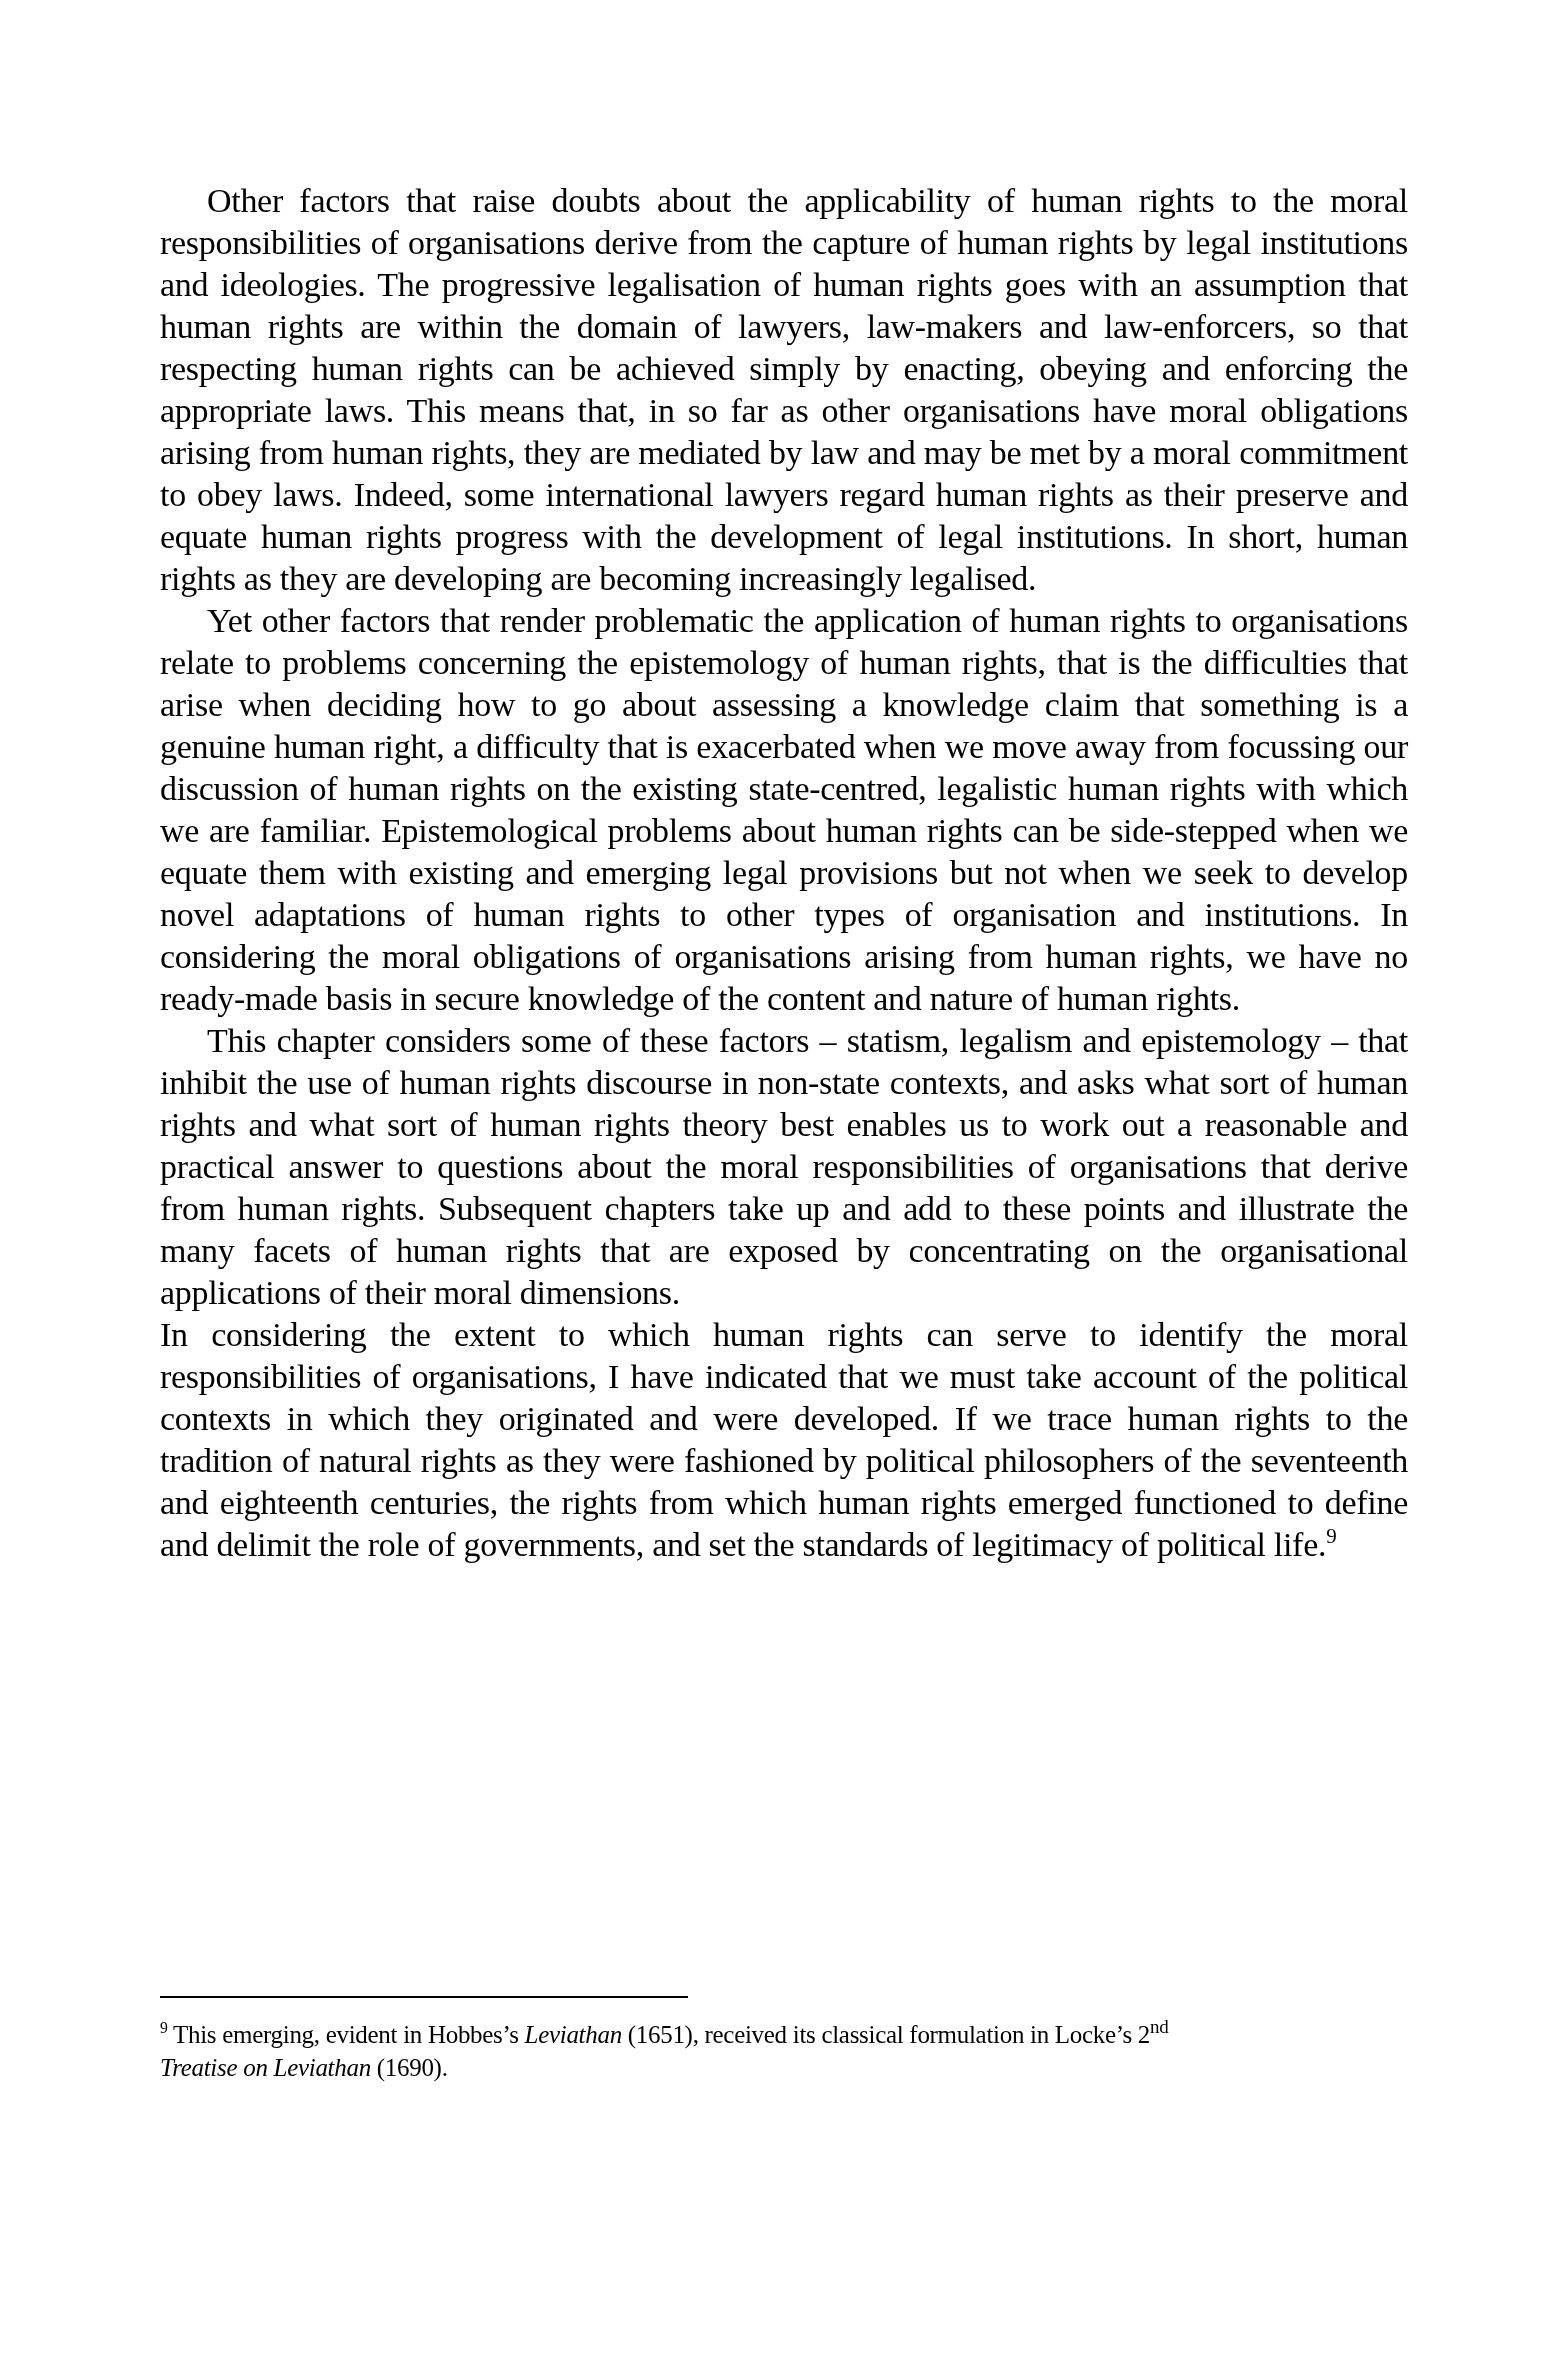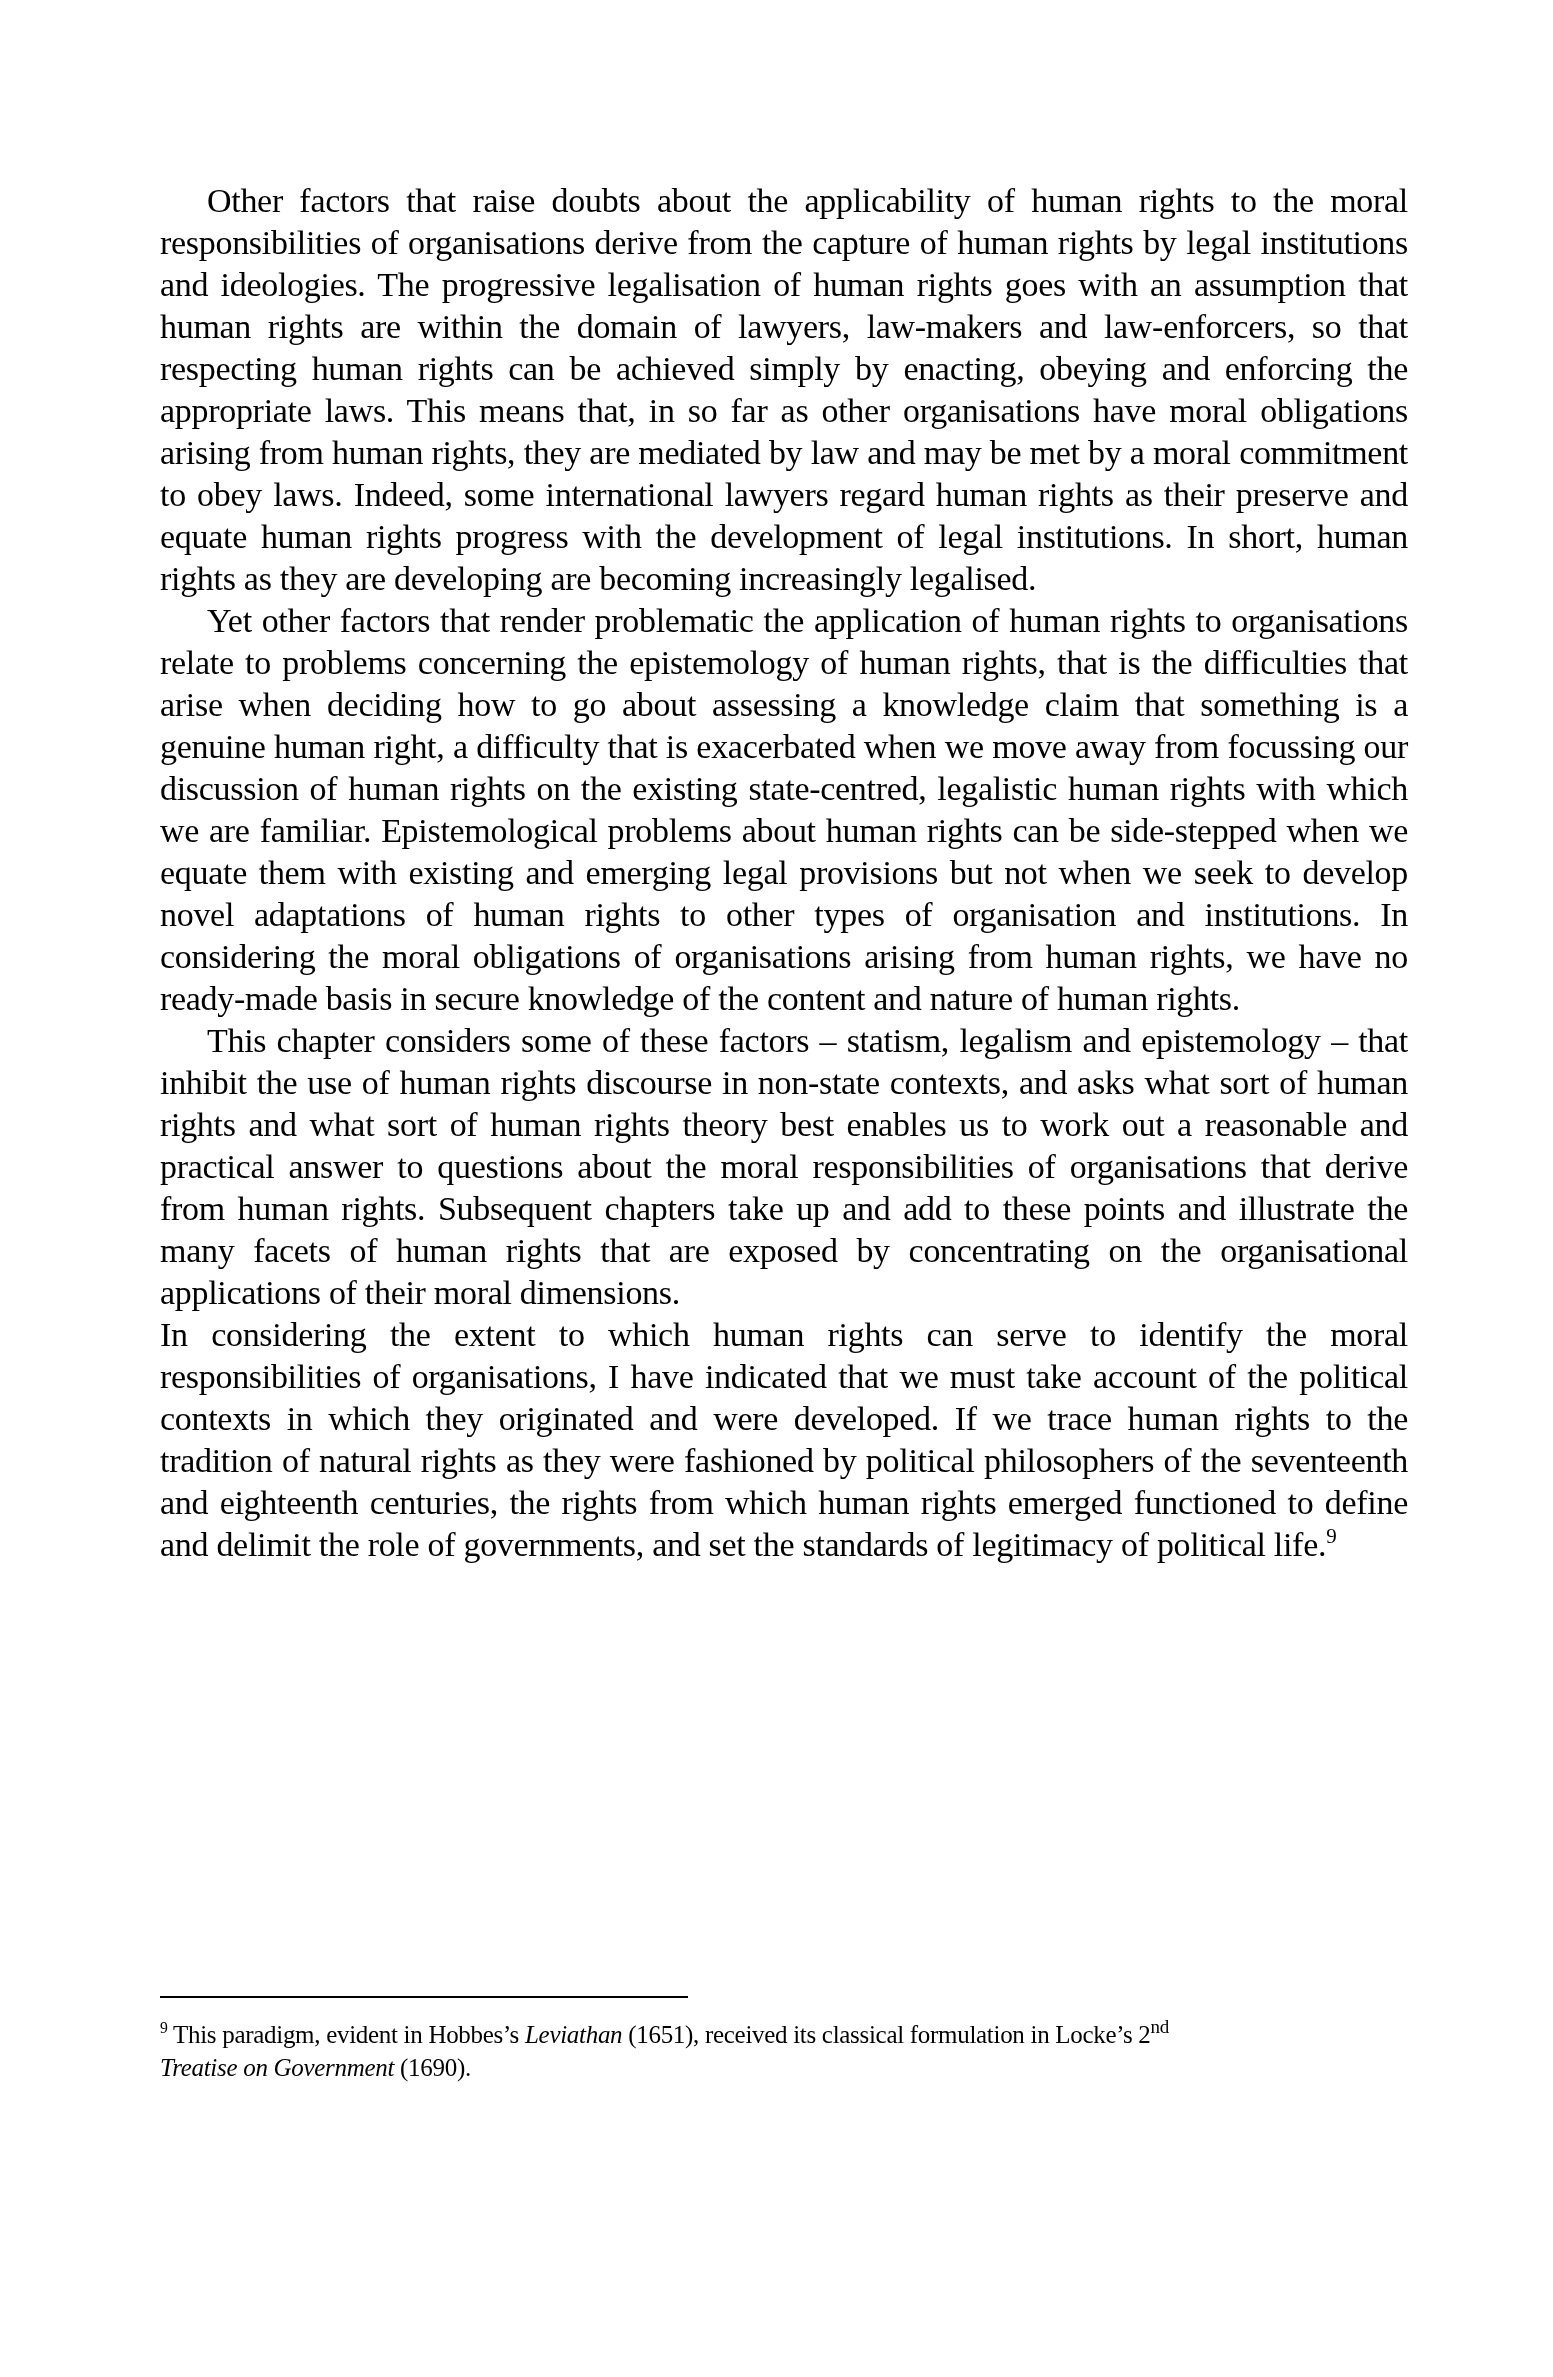--- a/index.html
+++ b/index.html
@@ -34,17 +34,17 @@
   <div class="body-text">
     <p class="indent">Other factors that raise doubts about the applicability of human rights to the moral responsibilities of organisations derive from the capture of human rights by legal institutions and ideologies. The progressive legalisation of human rights goes with an assumption that human rights are within the domain of lawyers, law-makers and law-enforcers, so that respecting human rights can be achieved simply by enacting, obeying and enforcing the appropriate laws. This means that, in so far as other organisations have moral obligations arising from human rights, they are mediated by law and may be met by a moral commitment to obey laws. Indeed, some international lawyers regard human rights as their preserve and equate human rights progress with the development of legal institutions. In short, human rights as they are developing are becoming increasingly legalised.</p>
     <p class="indent">Yet other factors that render problematic the application of human rights to organisations relate to problems concerning the epistemology of human rights, that is the difficulties that arise when deciding how to go about assessing a knowledge claim that something is a genuine human right, a difficulty that is exacerbated when we move away from focussing our discussion of human rights on the existing state-centred, legalistic human rights with which we are familiar. Epistemological problems about human rights can be side-stepped when we equate them with existing and emerging legal provisions but not when we seek to develop novel adaptations of human rights to other types of organisation and institutions. In considering the moral obligations of organisations arising from human rights, we have no ready-made basis in secure knowledge of the content and nature of human rights.</p>
     <p class="indent">This chapter considers some of these factors – statism, legalism and epistemology – that inhibit the use of human rights discourse in non-state contexts, and asks what sort of human rights and what sort of human rights theory best enables us to work out a reasonable and practical answer to questions about the moral responsibilities of organisations that derive from human rights. Subsequent chapters take up and add to these points and illustrate the many facets of human rights that are exposed by concentrating on the organisational applications of their moral dimensions.</p>
     <p><span>In considering the extent to which human rights can serve to identify the moral responsibilities of organisations, I have indicated that we must take account of the political contexts in which they originated and were developed. If we trace human rights to the tradition of natural rights as they were fashioned by political philosophers of the seventeenth and eighteenth centuries, the rights from which human rights emerged functioned to define and delimit the role of governments, and set the standards of legitimacy of political life.</span><sup class="fnref">9</sup></p>
   </div>
 
   <div class="footnote-rule"></div>
 
   <div class="footnotes">
-    <p><sup>9</sup> <span>This paradigm, evident in Hobbes’s </span><em>Leviathan</em><span> (1651), received its classical formulation in Locke’s 2</span><span class="fn-sup-nd">nd</span><br><em>Treatise on Government</em><span> (1690).</span></p>
+    <p><sup>9</sup> <span>This emerging, evident in Hobbes’s </span><em>Leviathan</em><span> (1651), received its classical formulation in Locke’s 2</span><span class="fn-sup-nd">nd</span><br><em>Treatise on Leviathan</em><span> (1690).</span></p>
   </div>
 
 </div>
 
 
 </body></html>

